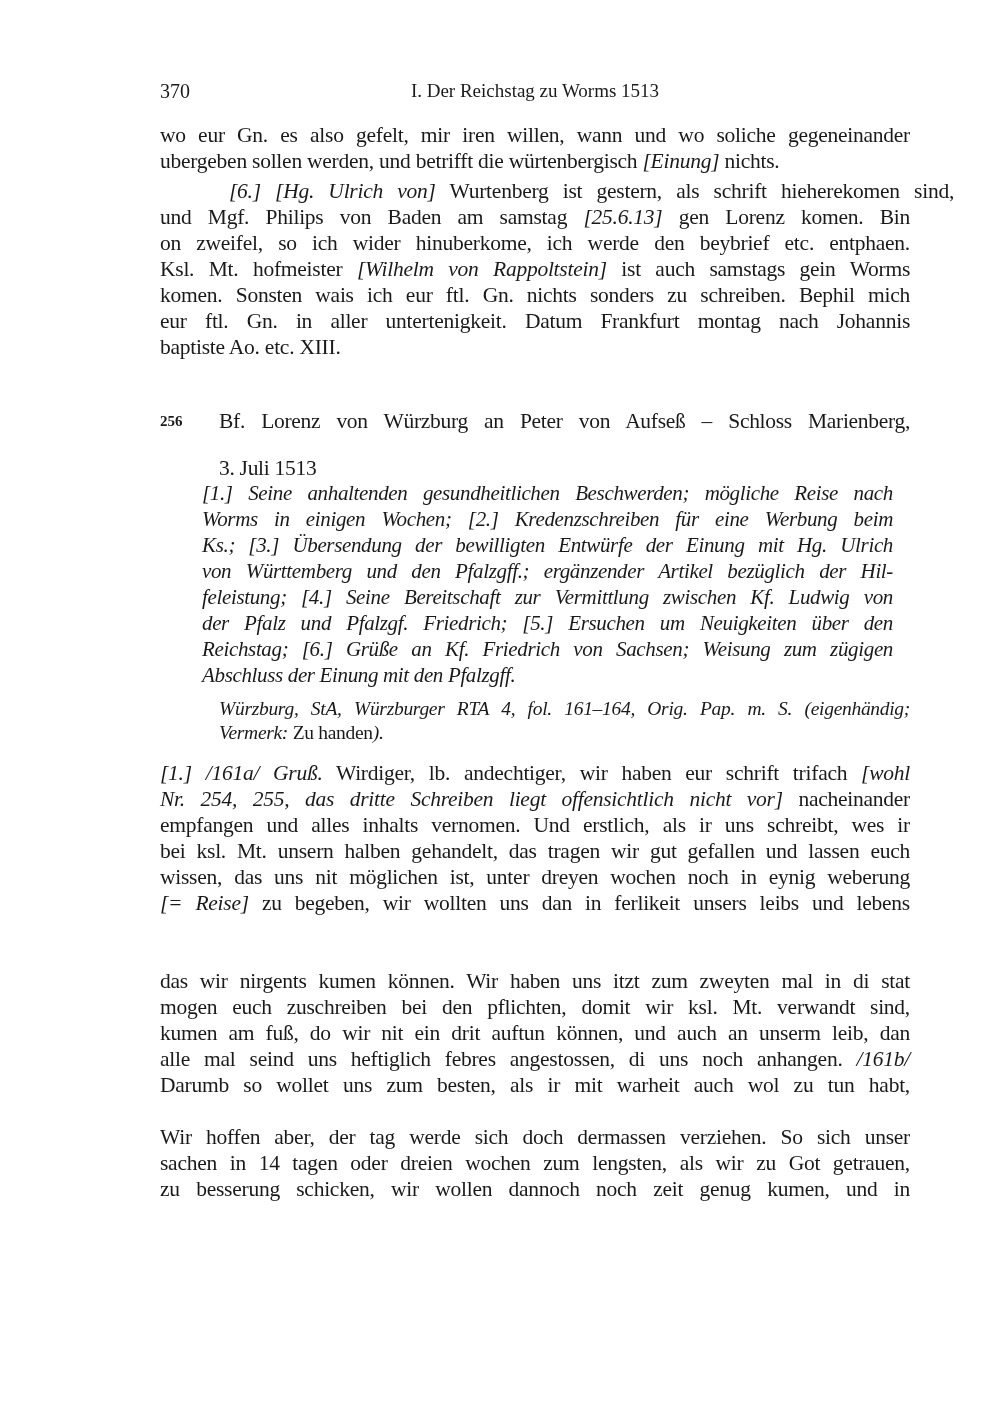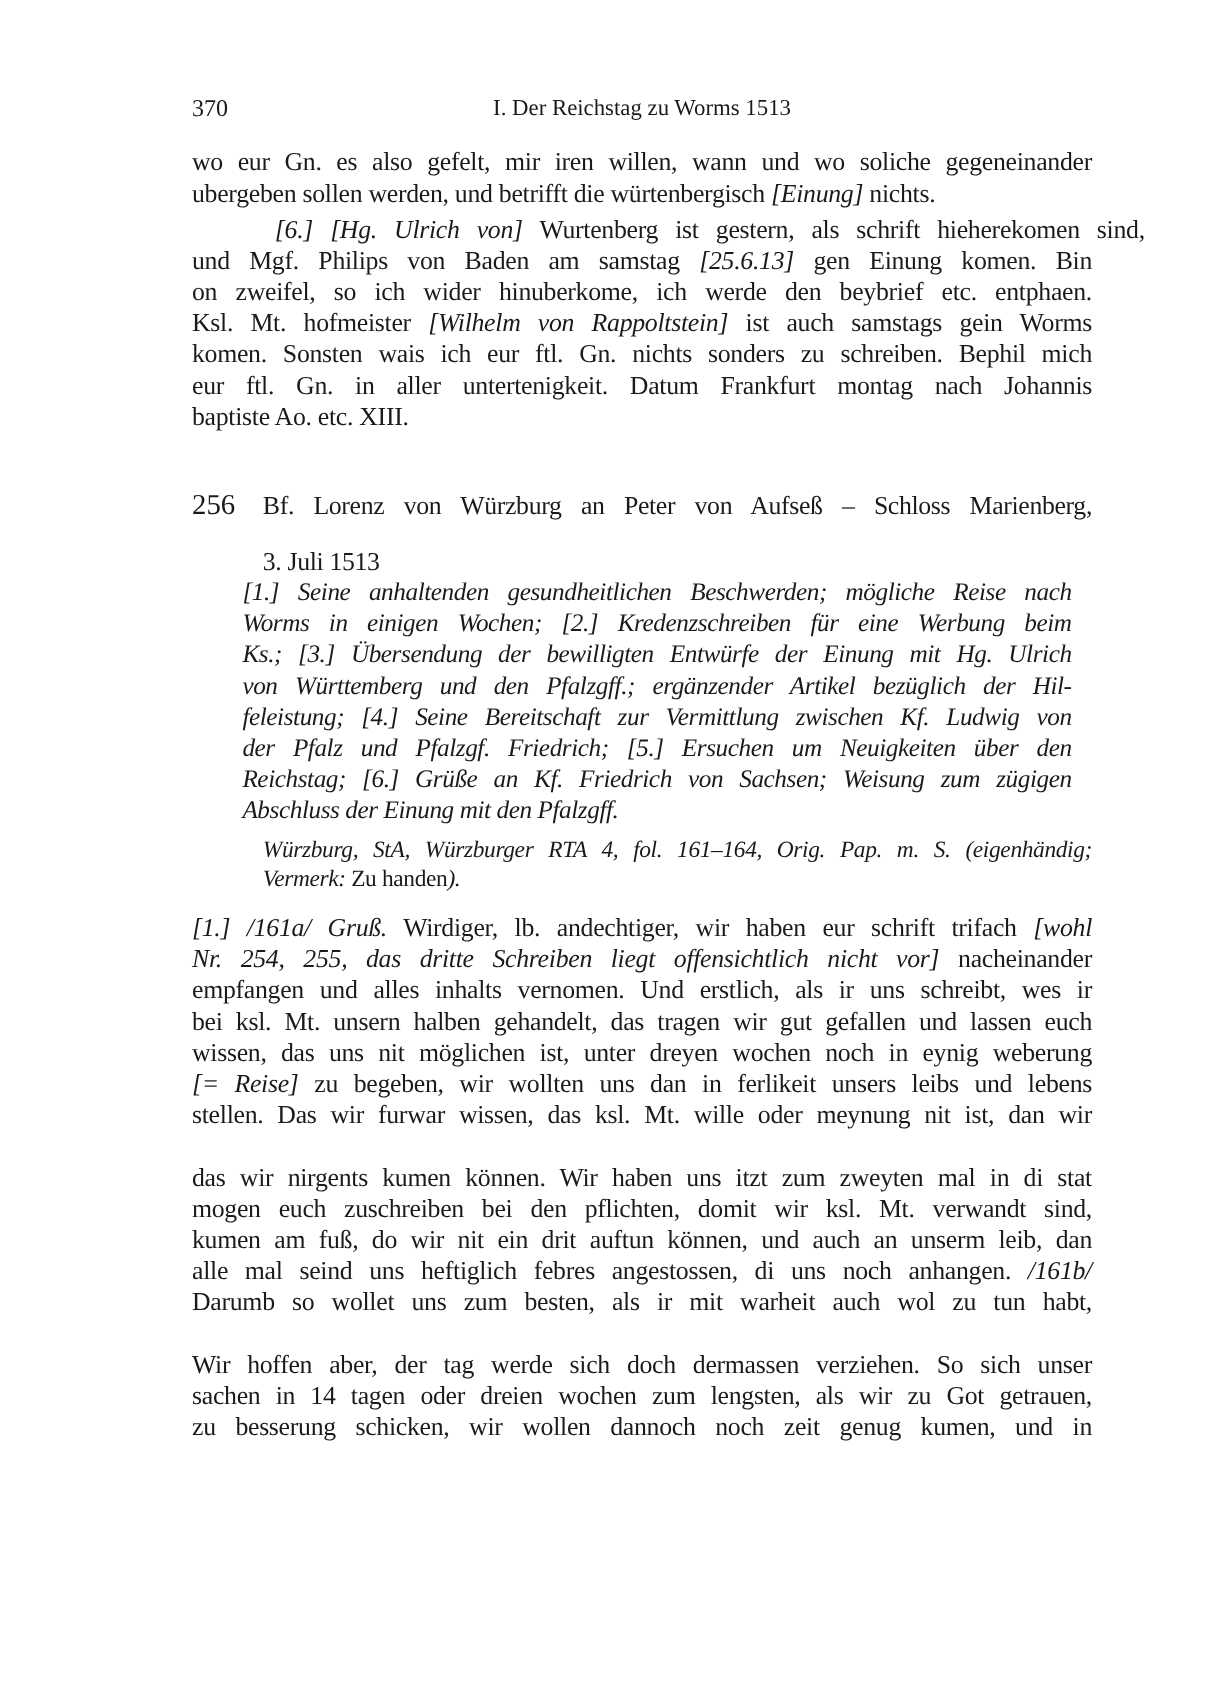--- a/index.html
+++ b/index.html
@@ -10,41 +10,41 @@
   .folio { position: absolute; left: 0; top: 0; }
   .head-title { position: absolute; left: 0; right: 0; top: 0; text-align: center; font-size: 19px; }
   .line { position: absolute; left: 160px; width: 750px; font-size: 21.5px; line-height: 26px;
           white-space: nowrap; text-align: justify; text-align-last: justify; letter-spacing: -0.25px; }
   .line.last { text-align-last: left; }
   .line.indent { left: 185px; width: 725px; margin-left: 44px; }
   .rg .line, .line.rg { left: 202px; width: 691px; font-size: 21px; font-style: italic; letter-spacing: -0.35px; }
   .src { left: 219px !important; width: 691px !important; font-size: 19.5px !important; font-style: italic; letter-spacing: -0.3px !important; }
   .it { font-style: italic; }
   .up { font-style: normal; }
-  .doc-num { position: absolute; left: 160px; top: 408px; font-size: 24px; font-weight: normal; line-height: 26px; }
+  .doc-num { position: absolute; left: 160px; top: 408px; font-size: 15px; font-weight: bold; line-height: 26px; }
   .doc-title { position: absolute; left: 219px; width: 691px; font-size: 21.5px; font-weight: normal; line-height: 26px;
                white-space: nowrap; letter-spacing: -0.3px; }
   .doc-title.l1 { top: 408px; text-align: justify; text-align-last: justify; }
   .doc-title.l2 { top: 434px; margin-top: 21px; }
 </style>
 </head>
 <body>
 
 <div class="page">
 
   <div class="running-head">
     <span class="folio">370</span>
     <span class="head-title">I. Der Reichstag zu Worms 1513</span>
   </div>
 
   <div class="line" style="top:122px"><span>wo eur Gn. es also gefelt, mir iren willen, wann und wo soliche gegeneinander</span></div>
   <div class="line last" style="top:148px"><span>ubergeben sollen werden, und betrifft die würtenbergisch </span><span class="it">[Einung]</span><span> nichts.</span></div>
 
   <div class="line indent" style="top:178px"><span class="it">[6.] [Hg. Ulrich von]</span><span> Wurtenberg ist gestern, als schrift hieherekomen sind,</span></div>
-  <div class="line" style="top:204px"><span>und Mgf. Philips von Baden am samstag </span><span class="it">[25.6.13]</span><span> gen Einung komen. Bin</span></div>
+  <div class="line" style="top:204px"><span>und Mgf. Philips von Baden am samstag </span><span class="it">[25.6.13]</span><span> gen Lorenz komen. Bin</span></div>
   <div class="line" style="top:230px"><span>on zweifel, so ich wider hinuberkome, ich werde den beybrief etc. entphaen.</span></div>
   <div class="line" style="top:256px"><span>Ksl. Mt. hofmeister </span><span class="it">[Wilhelm von Rappoltstein]</span><span> ist auch samstags gein Worms</span></div>
   <div class="line" style="top:282px"><span>komen. Sonsten wais ich eur ftl. Gn. nichts sonders zu schreiben. Bephil mich</span></div>
   <div class="line" style="top:308px"><span>eur ftl. Gn. in aller untertenigkeit. Datum Frankfurt montag nach Johannis</span></div>
   <div class="line last" style="top:334px"><span>baptiste Ao. etc. XIII.</span></div>
 
   <div class="doc-num">256</div>
   <div class="doc-title l1">Bf. Lorenz von Würzburg an Peter von Aufseß – Schloss Marienberg,</div>
   <div class="doc-title l2">3. Juli 1513</div>
 
@@ -61,21 +61,20 @@
 
   <div class="line src" style="top:696px">Würzburg, StA, Würzburger RTA 4, fol. 161–164, Orig. Pap. m. S. (eigenhändig;</div>
   <div class="line src last" style="top:720px"><span>Vermerk:</span><span class="up"> Zu handen</span><span>).</span></div>
 
   <div class="line" style="top:760px"><span class="it">[1.] /161a/ Gruß.</span><span> Wirdiger, lb. andechtiger, wir haben eur schrift trifach </span><span class="it">[wohl</span></div>
   <div class="line" style="top:786px"><span class="it">Nr. 254, 255, das dritte Schreiben liegt offensichtlich nicht vor]</span><span> nacheinander</span></div>
   <div class="line" style="top:838px"><span>bei ksl. Mt. unsern halben gehandelt, das tragen wir gut gefallen und lassen euch</span></div>
   <div class="line" style="top:812px"><span>empfangen und alles inhalts vernomen. Und erstlich, als ir uns schreibt, wes ir</span></div>
   <div class="line" style="top:864px"><span>wissen, das uns nit möglichen ist, unter dreyen wochen noch in eynig weberung</span></div>
   <div class="line" style="top:890px"><span class="it">[= Reise]</span><span> zu begeben, wir wollten uns dan in ferlikeit unsers leibs und lebens</span></div>
-  <div class="line" style="top:916px"><span>stellen. Das wir furwar wissen, das ksl. Mt. wille oder meynung nit ist, dan wir</span></div>
   <div class="line" style="top:994px"><span>mogen euch zuschreiben bei den pflichten, domit wir ksl. Mt. verwandt sind,</span></div>
   <div class="line" style="top:968px"><span>das wir nirgents kumen können. Wir haben uns itzt zum zweyten mal in di stat</span></div>
   <div class="line" style="top:1020px"><span>kumen am fuß, do wir nit ein drit auftun können, und auch an unserm leib, dan</span></div>
   <div class="line" style="top:1046px"><span>alle mal seind uns heftiglich febres angestossen, di uns noch anhangen. </span><span class="it">/161b/</span></div>
   <div class="line" style="top:1072px"><span>Darumb so wollet uns zum besten, als ir mit warheit auch wol zu tun habt,</span></div>
   <div class="line" style="top:1124px"><span>Wir hoffen aber, der tag werde sich doch dermassen verziehen. So sich unser</span></div>
   <div class="line" style="top:1150px"><span>sachen in 14 tagen oder dreien wochen zum lengsten, als wir zu Got getrauen,</span></div>
   <div class="line" style="top:1176px"><span>zu besserung schicken, wir wollen dannoch noch zeit genug kumen, und in</span></div>
 
 </div>

